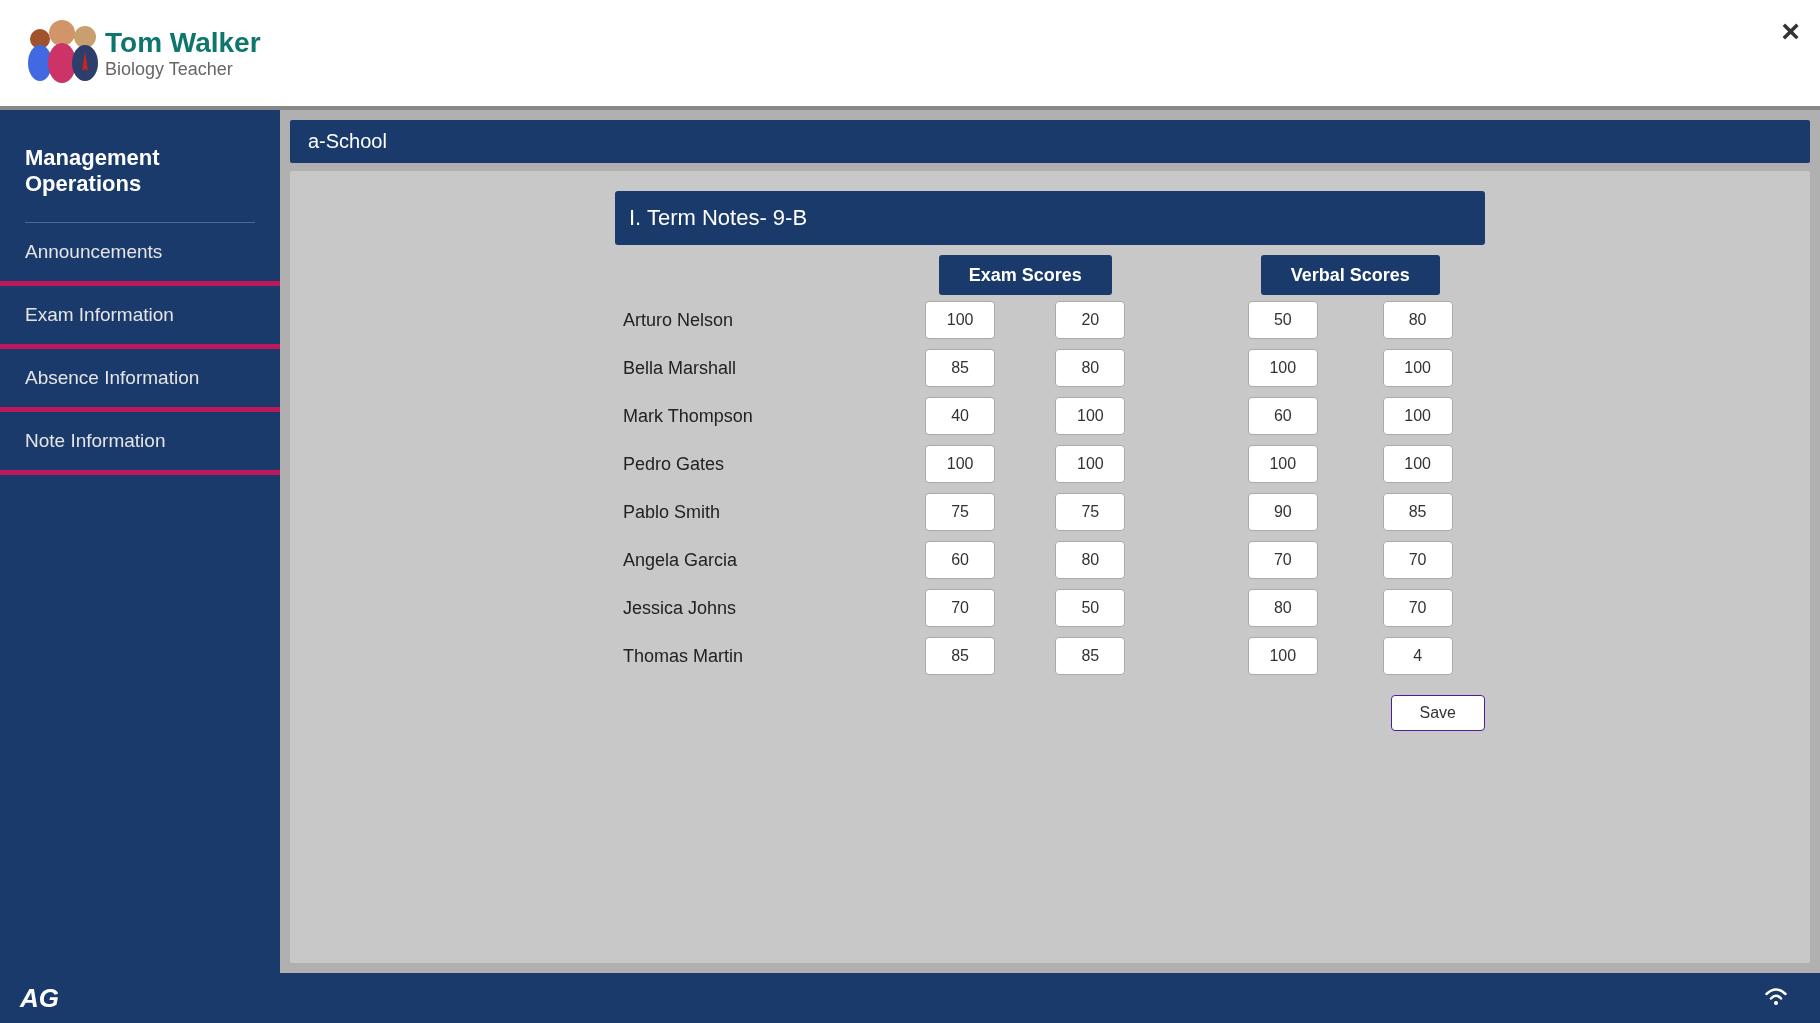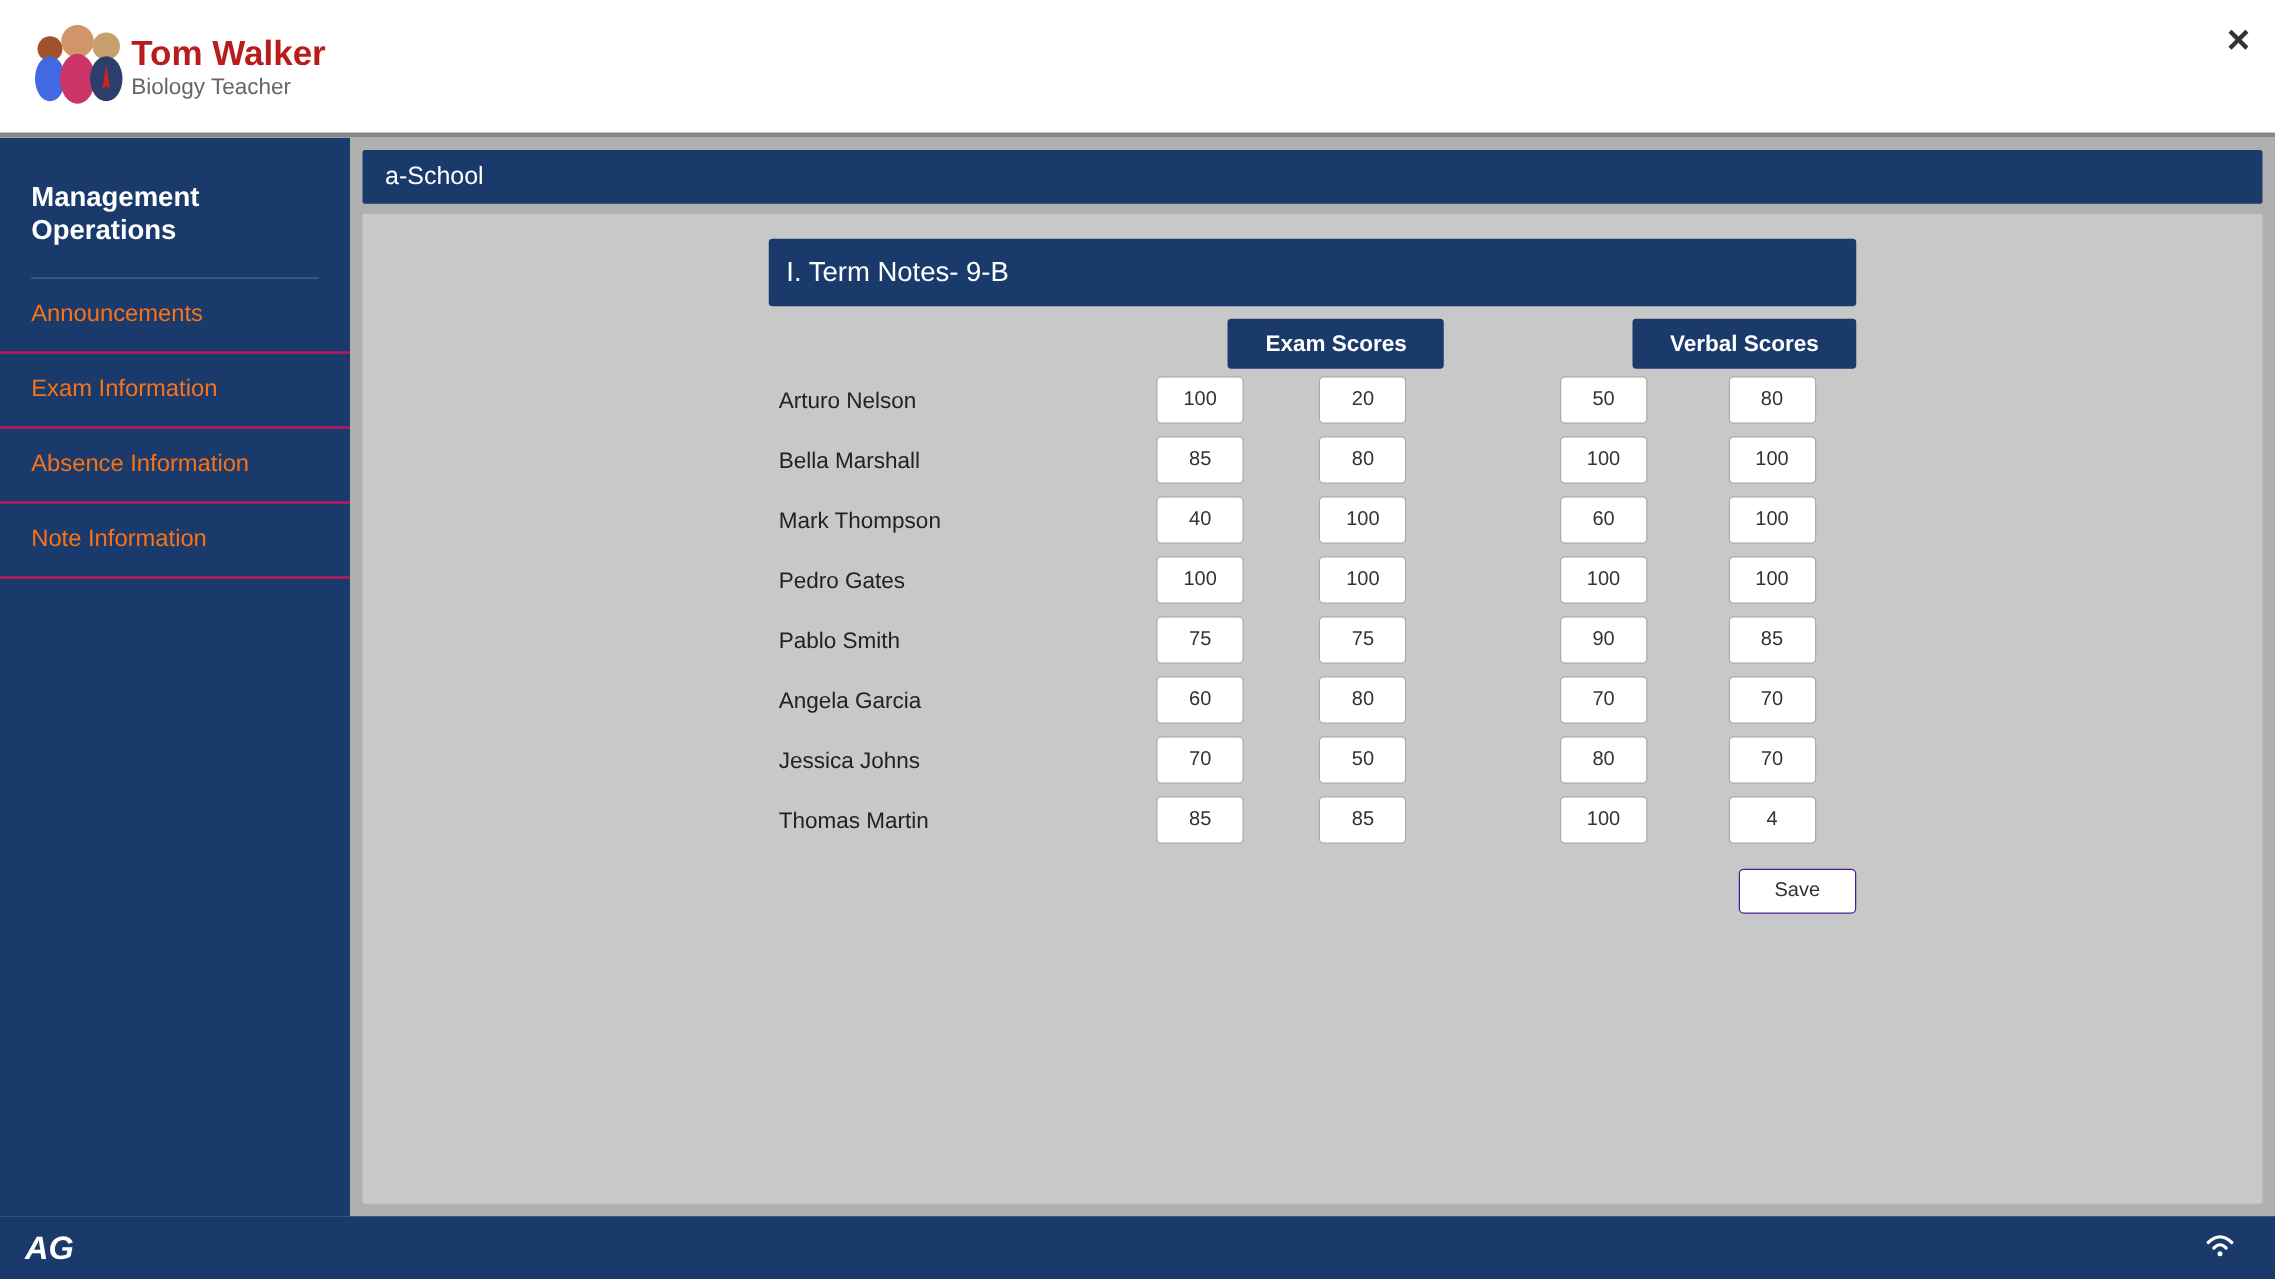--- a/index.html
+++ b/index.html
@@ -12,21 +12,21 @@
       display: flex;
       align-items: center;
       padding: 0 20px;
       position: relative;
       border-bottom: 4px solid #888;
     }
     .header-info {}
     .header-name {
       font-size: 28px;
       font-weight: bold;
-      color: #b91c1c;
+      color: #0f766e;
     }
     .header-role {
       font-size: 18px;
       color: #666;
     }
     .close-btn {
       position: absolute;
       right: 20px;
       top: 15px;
       font-size: 32px;
@@ -57,25 +57,25 @@
       font-size: 22px;
       font-weight: bold;
       padding: 15px 25px 25px 25px;
     }
     .sidebar-divider {
       border: none;
       border-top: 1px solid #4a6a9b;
       margin: 0 25px;
     }
     .sidebar-item {
-      color: #f97316;
+      color: #e5e5e5;
       font-size: 19px;
       padding: 18px 25px;
       cursor: pointer;
-      border-bottom: 2px solid #be185d;
+      border-bottom: 5px solid #be185d;
     }
 
     
     .content-area {
       flex: 1;
       display: flex;
       flex-direction: column;
       padding: 10px;
     }
     .content-header {
@@ -108,21 +108,21 @@
       width: 100%;
       max-width: 870px;
       margin: 0 auto;
       border-collapse: separate;
       border-spacing: 0;
     }
     .scores-table thead tr th {
       padding-bottom: 10px;
     }
     .col-name { width: 280px; }
-    .col-group { text-align: right; }
+    .col-group { text-align: center; }
     .score-header {
       background: #1a3a6b;
       color: white;
       font-size: 18px;
       padding: 10px 30px;
       border-radius: 3px;
       white-space: nowrap;
     }
     .score-input {
       width: 70px;

